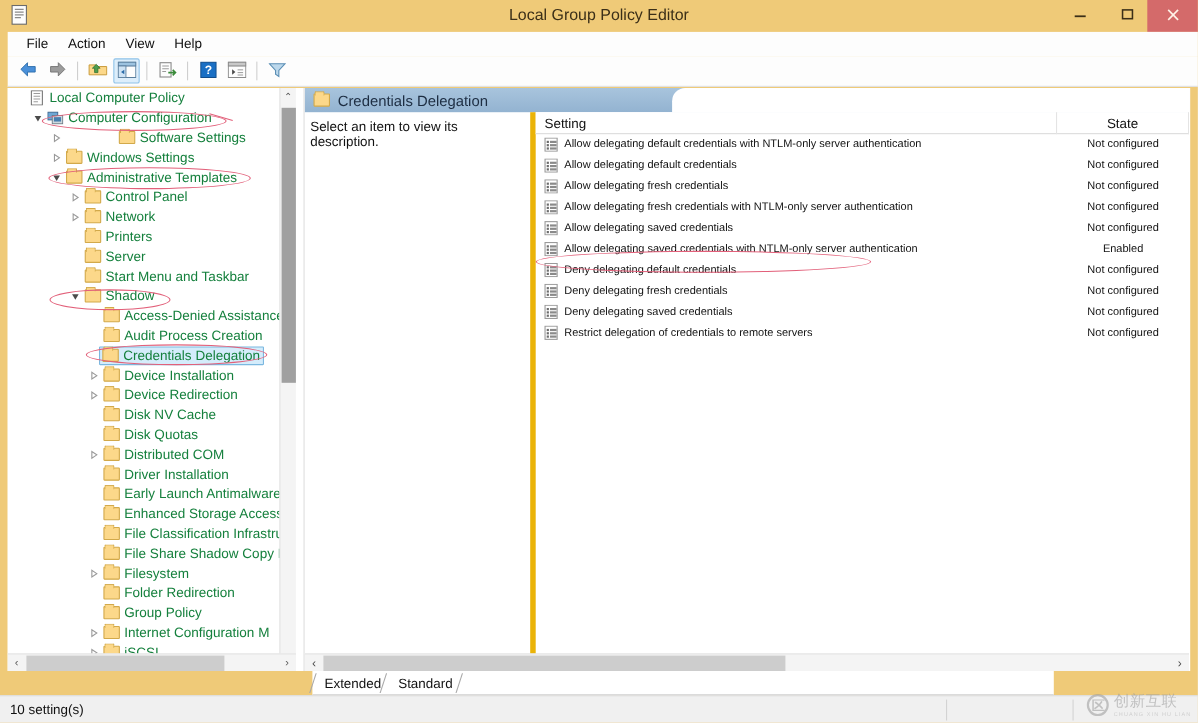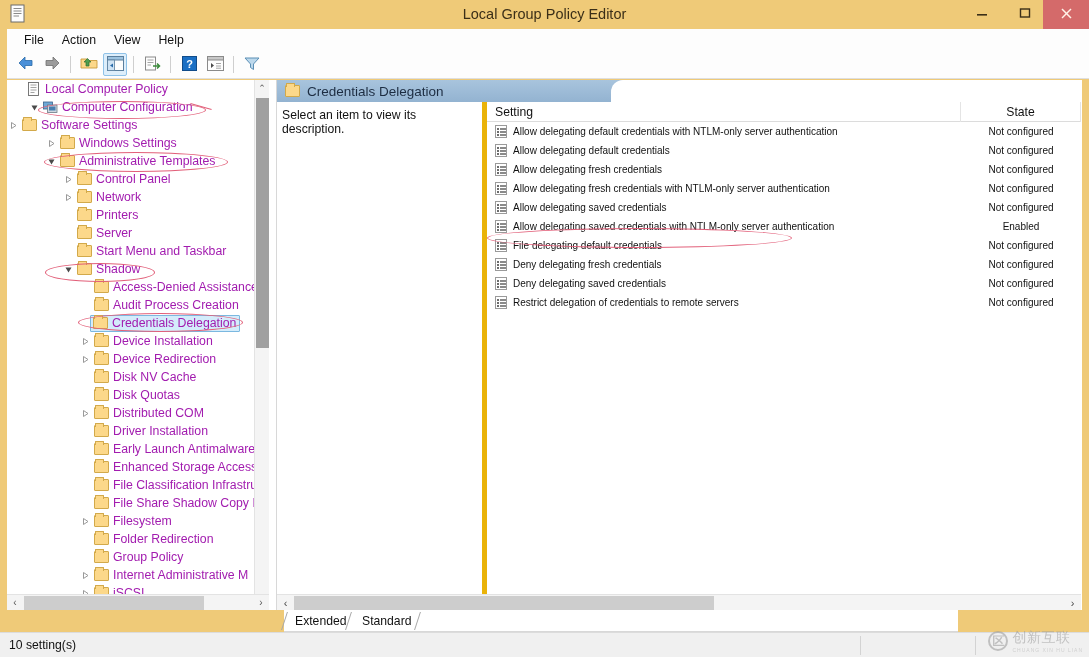--- a/index.html
+++ b/index.html
@@ -95,21 +95,21 @@
   #tree-scroll {
     position: absolute; left: 0; top: 0; width: 254px; height: 530px;
     overflow: hidden;
   }
   .tnode {
     position: relative;
     height: 18px;
     display: flex; align-items: center;
     white-space: nowrap;
     font-size: 12.3px;
-    color: #a21caf;
+    color: #15803d;
   }
   .tnode .twisty {
     width: 13px; height: 18px; flex: 0 0 13px;
     display: flex; align-items: center; justify-content: center;
     color: #8a8a8a; font-size: 8px;
   }
   .tnode .twisty.open { color: #4a4a4a; }
   .ticon { width: 18px; flex: 0 0 18px; display: flex; align-items: center; justify-content: center; }
   .tlabel { padding-left: 3px; }
   .tnode.selected .tlabel-wrap {
@@ -477,21 +477,21 @@
                 <span class="ticon">
                   <svg width="15" height="13" viewBox="0 0 15 13">
                     <rect x="0.5" y="1" width="9" height="7" fill="#6fa8d6" stroke="#39618a" stroke-width="0.8"></rect>
                     <rect x="4.5" y="4" width="9.5" height="7.5" fill="#cfd8de" stroke="#6b7a85" stroke-width="0.8"></rect>
                     <rect x="6" y="5.5" width="6.5" height="4" fill="#4a7fae"></rect>
                   </svg>
                 </span>
                 <span class="tlabel">Computer Configuration</span>
               </span>
             </div>
-            <div class="tnode" style="">
+            <div class="tnode" style="padding-left: 38px; gap: 48px;">
               <span class="twisty">
                 <svg width="9" height="9" viewBox="0 0 9 9">
                   <path d="M2.5 1.5 L2.5 7.5 L7 4.5 Z" fill="none" stroke="#9a9a9a" stroke-width="1"></path>
                 </svg>
               </span>
               <span class="tlabel-wrap">
                 <span class="ticon">
                   <span class="folder"></span>
                 </span>
                 <span class="tlabel">Software Settings</span>
@@ -752,21 +752,21 @@
             <div class="tnode" style="padding-left: 72px;">
               <span class="twisty">
                 <svg width="9" height="9" viewBox="0 0 9 9">
                   <path d="M2.5 1.5 L2.5 7.5 L7 4.5 Z" fill="none" stroke="#9a9a9a" stroke-width="1"></path>
                 </svg>
               </span>
               <span class="tlabel-wrap">
                 <span class="ticon">
                   <span class="folder"></span>
                 </span>
-                <span class="tlabel">Internet Administrative M</span>
+                <span class="tlabel">Internet Configuration M</span>
               </span>
             </div>
             <div class="tnode" style="padding-left: 72px;">
               <span class="twisty">
                 <svg width="9" height="9" viewBox="0 0 9 9">
                   <path d="M2.5 1.5 L2.5 7.5 L7 4.5 Z" fill="none" stroke="#9a9a9a" stroke-width="1"></path>
                 </svg>
               </span>
               <span class="tlabel-wrap">
                 <span class="ticon">
@@ -855,21 +855,21 @@
               <div class="lrow">
                 <div class="setting-cell">
                   <span class="policy-icon"></span>
                   <span>Allow delegating saved credentials with NTLM-only server authentication</span>
                 </div>
                 <div class="state-cell">Enabled</div>
               </div>
               <div class="lrow">
                 <div class="setting-cell">
                   <span class="policy-icon"></span>
-                  <span>File delegating default credentials</span>
+                  <span>Deny delegating default credentials</span>
                 </div>
                 <div class="state-cell">Not configured</div>
               </div>
               <div class="lrow">
                 <div class="setting-cell">
                   <span class="policy-icon"></span>
                   <span>Deny delegating fresh credentials</span>
                 </div>
                 <div class="state-cell">Not configured</div>
               </div>

